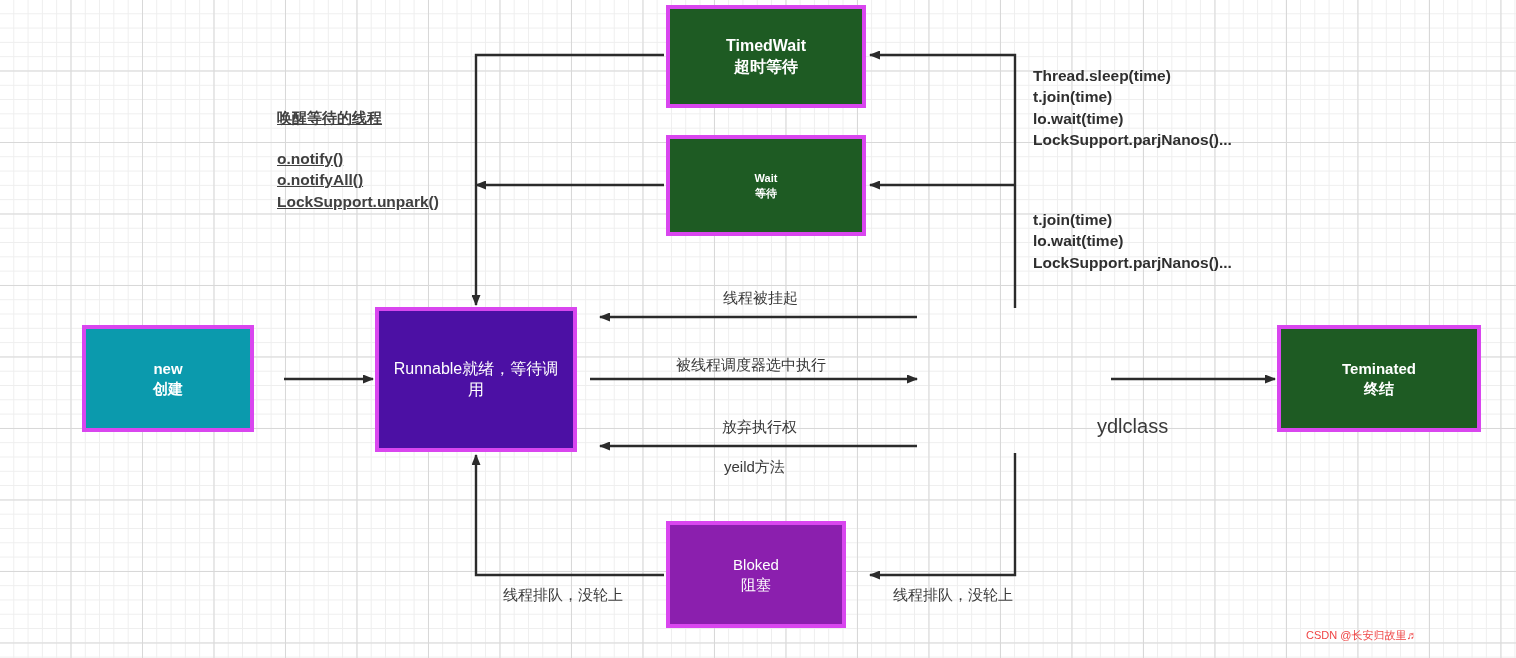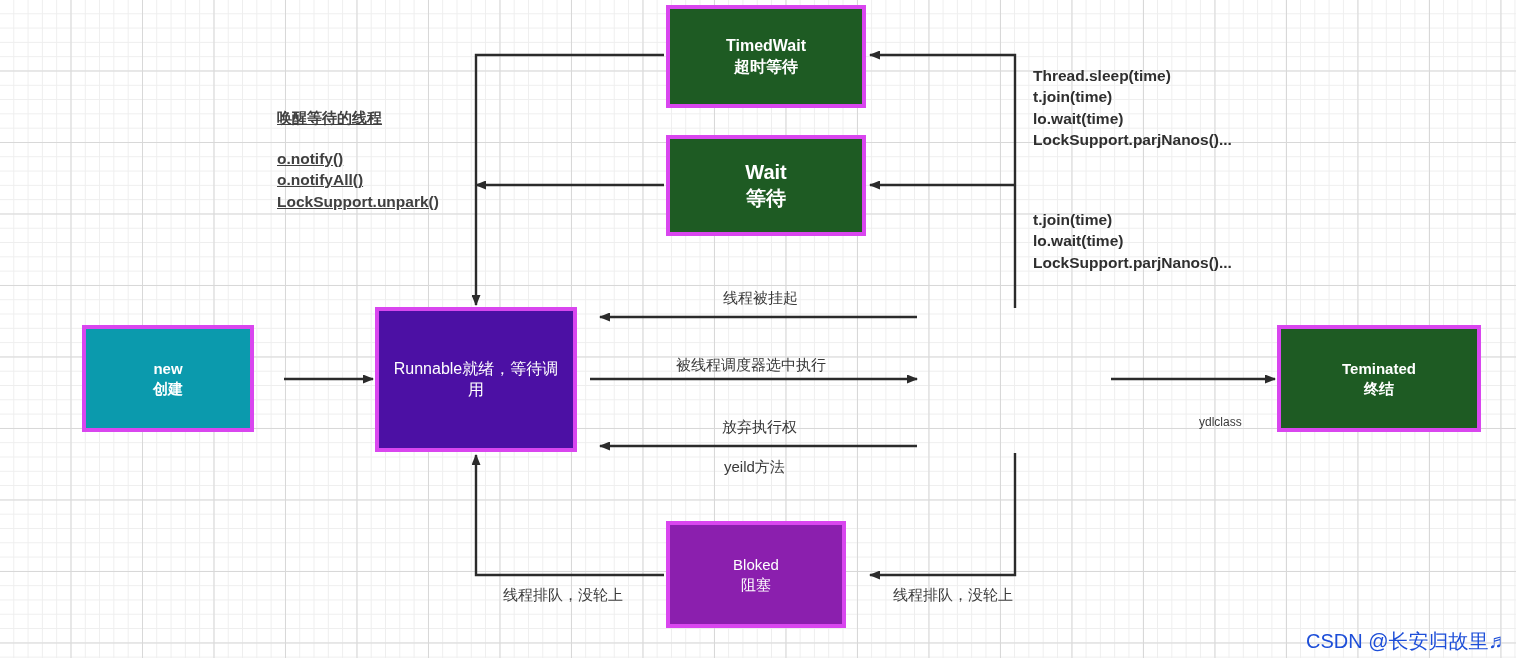--- a/index.html
+++ b/index.html
@@ -26,39 +26,39 @@
   .node .en{font-weight:bold;}
   .node .cn{font-weight:bold;}
   .node.plain .en{font-weight:normal;}
   .node.plain .cn{font-weight:normal;}
 
   #node-new{left:82px;top:325px;width:172px;height:107px;background:#0b9aad;font-size:15px;}
   #node-runnable{left:375px;top:307px;width:202px;height:145px;background:#4c10a4;font-size:16px;padding:0 10px;text-align:center;}
   #node-running{left:919px;top:308px;width:190px;height:145px;background:#1e5b23;font-size:17px;}
   #node-terminated{left:1277px;top:325px;width:204px;height:107px;background:#1e5b23;font-size:15px;}
   #node-timedwait{left:666px;top:5px;width:200px;height:103px;background:#1e5b23;font-size:16px;}
-  #node-wait{left:666px;top:135px;width:200px;height:101px;background:#1e5b23;font-size:20px;}
+  #node-wait{left:666px;top:135px;width:200px;height:101px;background:#1e5b23;font-size:11px;}
   #node-bloked{left:666px;top:521px;width:180px;height:107px;background:#8b1fae;font-size:15px;}
 
   .lbl{position:absolute;color:#3a3a3a;white-space:pre;}
   .lbl.bold{font-weight:bold;color:#404040;text-decoration:underline;}
   .edge-lbl{font-size:15px;}
   .code-lbl{font-size:15.5px;line-height:1.38;font-weight:bold;color:#2f2f2f;}
   #lbl-wake-title{left:277px;top:109px;font-size:15px;}
   #lbl-wake-list{left:277px;top:148px;font-size:15.5px;line-height:1.38;}
   #lbl-code-top{left:1033px;top:65px;}
   #lbl-code-bottom{left:1033px;top:209px;}
   #lbl-suspend{left:723px;top:289px;}
   #lbl-scheduler{left:676px;top:356px;}
   #lbl-giveup{left:722px;top:418px;}
   #lbl-yeild{left:724px;top:458px;}
-  #lbl-ydlclass{left:1199px;top:415px;font-size:12px;}
+  #lbl-ydlclass{left:1097px;top:415px;font-size:20px;}
   #lbl-queue-left{left:503px;top:586px;}
   #lbl-queue-right{left:893px;top:586px;}
-  #watermark{position:absolute;left:1306px;top:628px;font-size:20px;color:#1d4ed8;white-space:pre;}
+  #watermark{position:absolute;left:1306px;top:628px;font-size:11px;color:#ef4444;white-space:pre;}
 </style>
 </head>
 <body>
 
 <div id="stage">
 
   <svg id="wires" viewBox="0 0 1516 658">
     <defs>
       <marker id="arr" markerWidth="11" markerHeight="9" refX="10" refY="4.5" orient="auto" markerUnits="userSpaceOnUse">
         <path d="M0,0 L11,4.5 L0,9 z" fill="#2b2b2b"></path>

